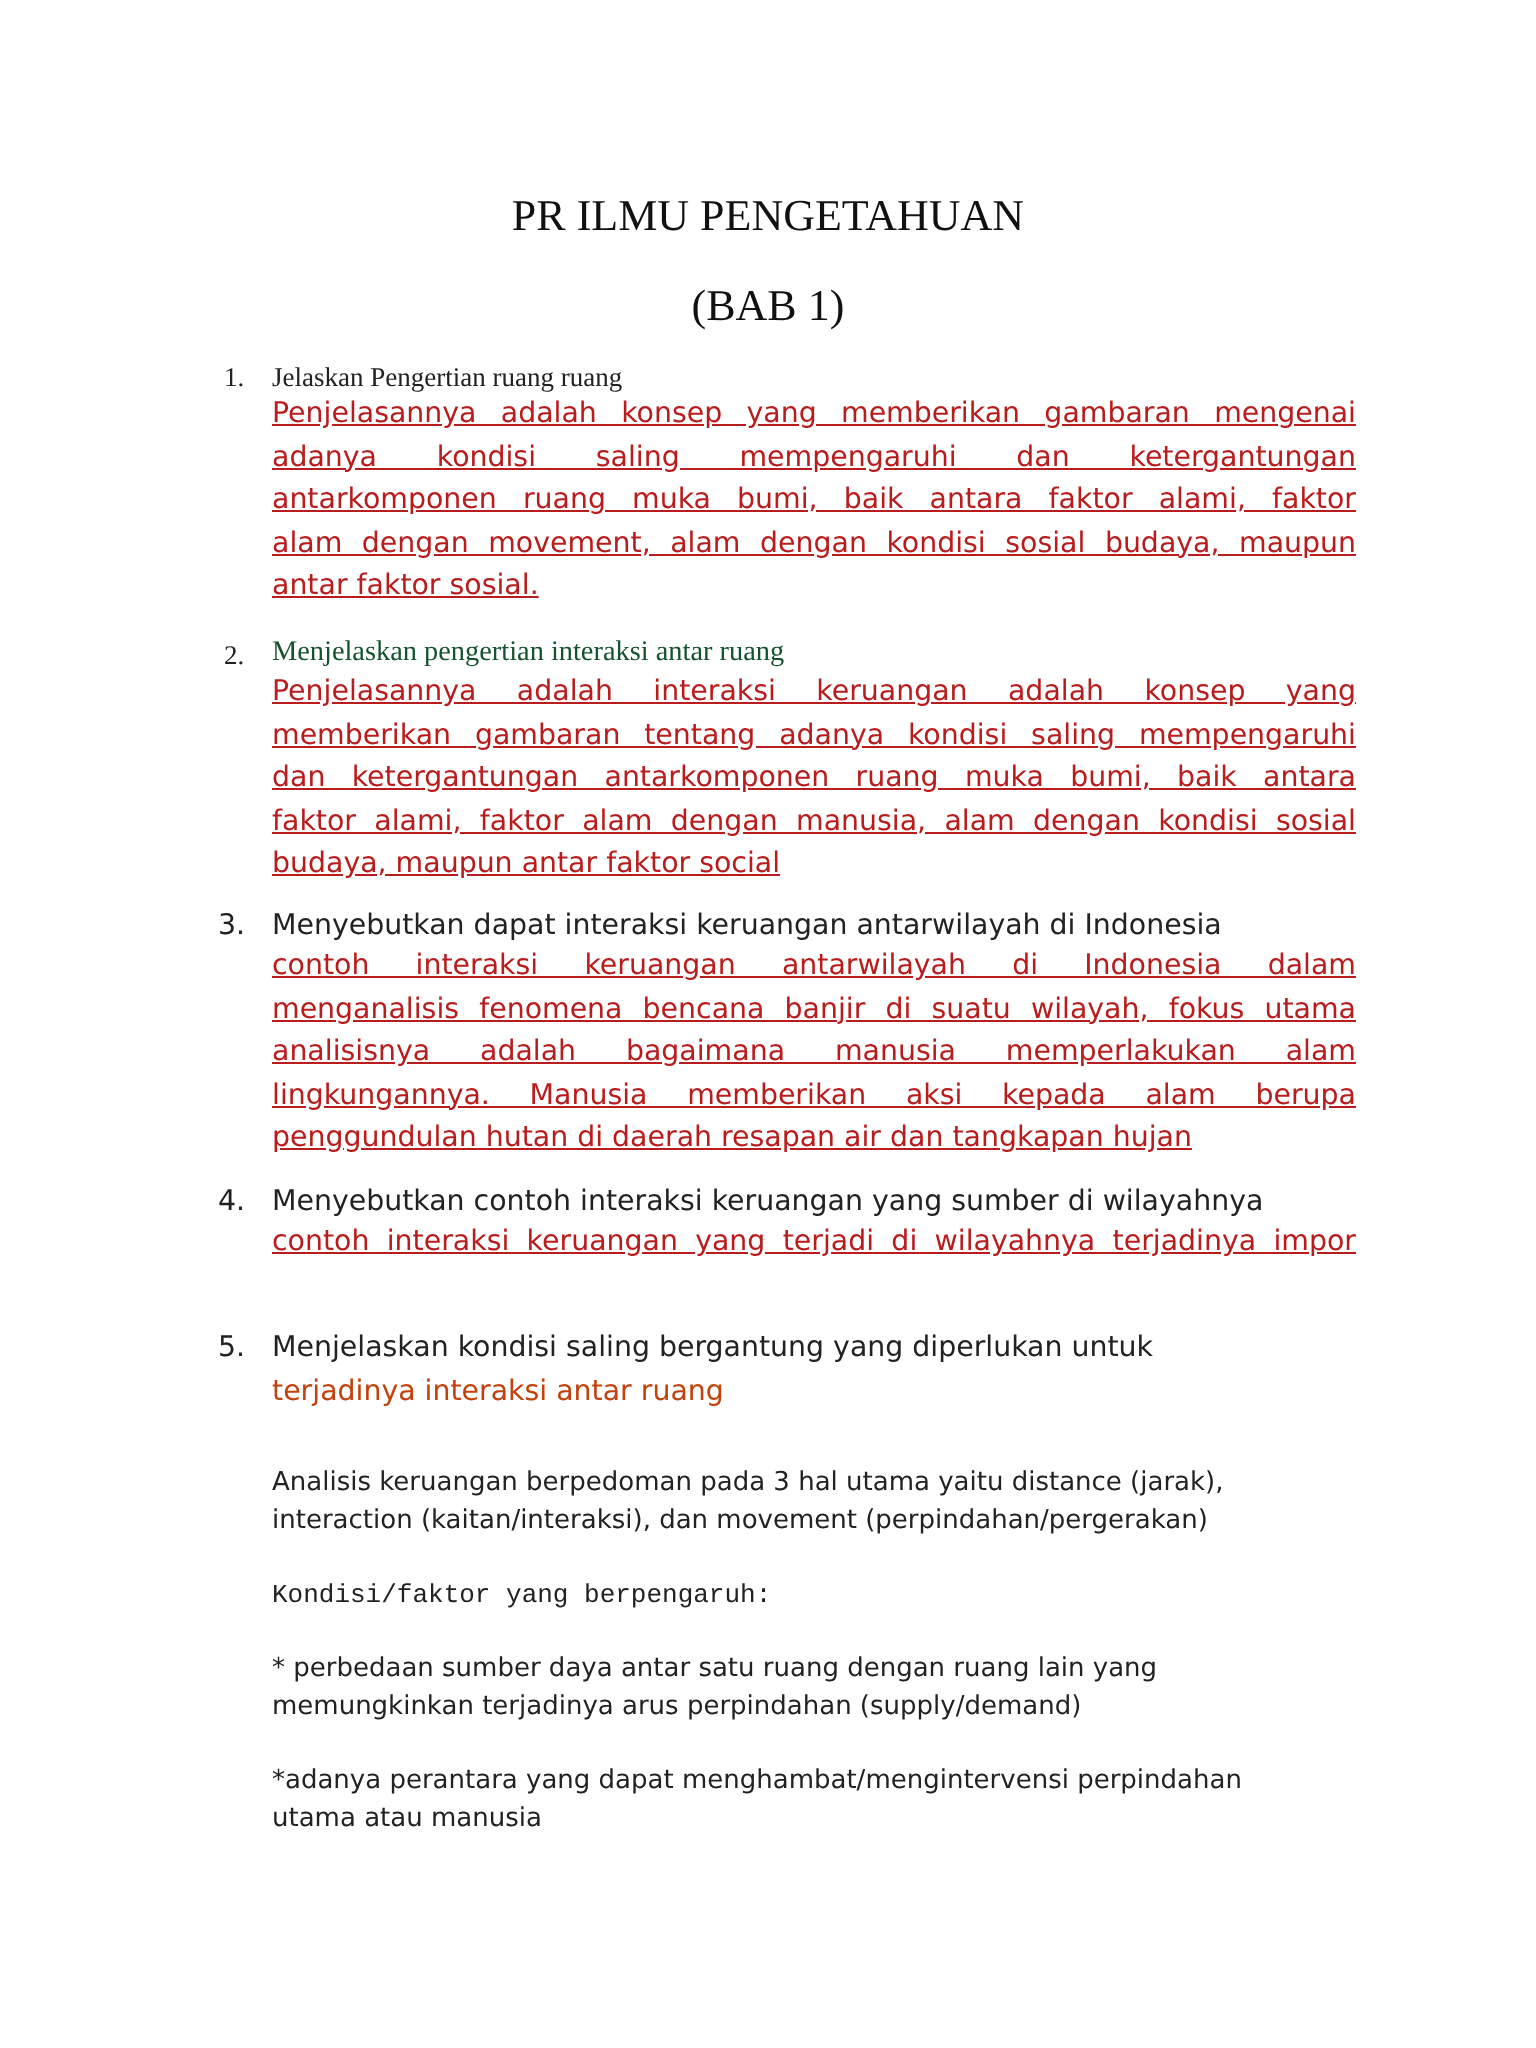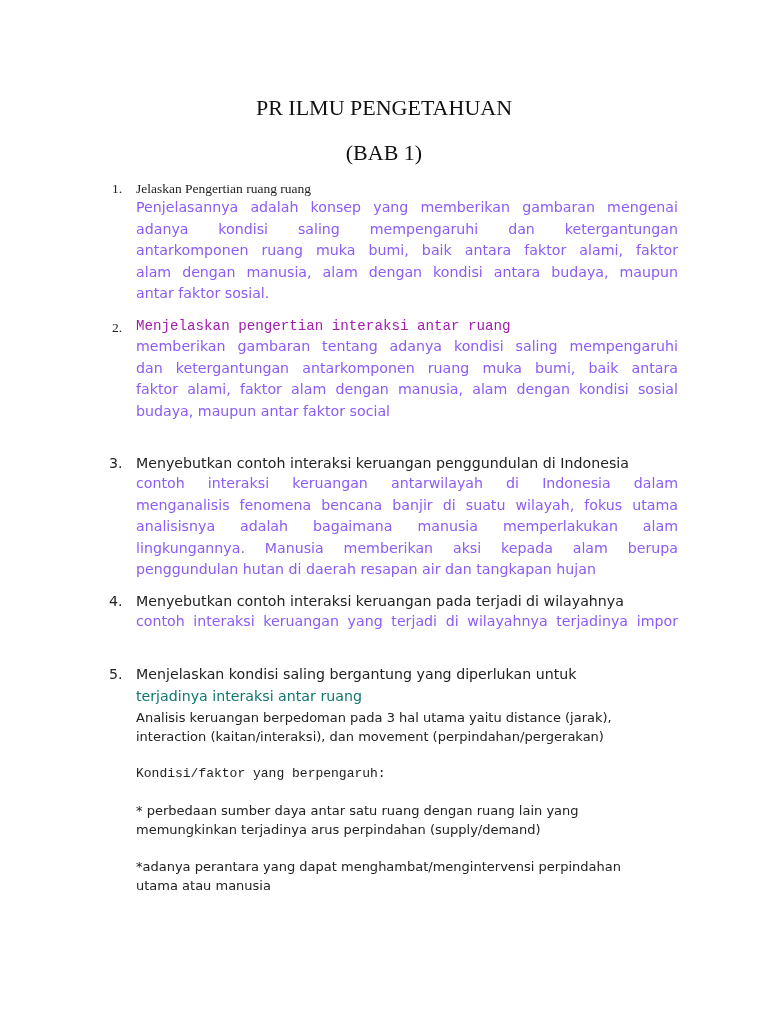--- a/index.html
+++ b/index.html
@@ -51,72 +51,74 @@
     }
 
     .body-text {
       position: absolute;
       left: 24px;
       width: 542px;
       font-family: "DejaVu Sans", sans-serif;
       font-size: 14.2px;
       line-height: 21.5px;
       text-align: justify;
-      color: #8b5cf6;
+      color: #b91c1c;
+      text-decoration: underline;
     }
     .body-text .ln {
       display: block;
       text-align: justify;
       text-align-last: justify;
       white-space: nowrap;
     }
     .body-text .ln.last {
       text-align-last: left;
     }
     .small-text {
       position: absolute;
       left: 24px;
       width: 560px;
       font-family: "DejaVu Sans", sans-serif;
       font-size: 13px;
       line-height: 19px;
       color: #222;
+      margin-top: 24px;
     }
     .small-text .ln { display: block; white-space: nowrap; }
 
     
     #item1 { top: 181px; }
     #item1 .num, #item1 .head { font-family: "Liberation Serif", serif; font-size: 13.5px; color:#222; }
     #item1 .body-text { top: 16px; }
 
     
     #item2 { top: 318px; }
     #item2 .num { font-family: "Liberation Serif", serif; font-size: 13.5px; top: 2px; color:#222; }
-    #item2 .head { font-family: Liberation Mono, monospace; font-size: 14.2px; color:#a21caf; }
+    #item2 .head { font-family: Liberation Serif, serif; font-size: 14.2px; color:#14532d; }
     #item2 .body-text { top: 18px; }
 
     
     #item3 { top: 455px; }
     #item3 .num, #item3 .head { font-family: "DejaVu Sans", sans-serif; font-size: 14.2px; color:#222; }
     #item3 .num { left: -3px; }
     #item3 .body-text { top: 18px; }
 
     
     #item4 { top: 593px; }
     #item4 .num, #item4 .head { font-family: "DejaVu Sans", sans-serif; font-size: 14.2px; color:#222; }
     #item4 .num { left: -3px; }
     #item4 .body-text { top: 18px; }
 
     
     #item5 { top: 666px; }
     #item5 .num, #item5 .head { font-family: "DejaVu Sans", sans-serif; font-size: 14.2px; color:#222; }
     #item5 .num { left: -3px; }
     #item5 .head2 {
       position: absolute; left: 24px; top: 22px;
-      font-family: "DejaVu Sans", sans-serif; font-size: 14.2px; color:#0f766e; white-space: nowrap;
+      font-family: "DejaVu Sans", sans-serif; font-size: 14.2px; color:#c2410c; white-space: nowrap;
     }
     #item5 .analysis { top: 42px; }
     #item5 .factor-label { top: 98px; font-family: Liberation Mono, monospace; }
     #item5 .factor-1 { top: 135px; }
     #item5 .factor-2 { top: 191px; }
   </style>
 </head>
 <body>
 
 <div class="page">
@@ -124,51 +126,52 @@
   <div class="title title-1">PR ILMU PENGETAHUAN</div>
   <div class="title title-2">(BAB 1)</div>
 
   <div class="item" id="item1">
     <span class="num">1.</span>
     <span class="head">Jelaskan Pengertian ruang ruang</span>
     <div class="body-text">
       <span class="ln">Penjelasannya adalah konsep yang memberikan gambaran mengenai</span>
       <span class="ln">adanya kondisi saling mempengaruhi dan ketergantungan</span>
       <span class="ln">antarkomponen ruang muka bumi, baik antara faktor alami, faktor</span>
-      <span class="ln">alam dengan manusia, alam dengan kondisi antara budaya, maupun</span>
+      <span class="ln">alam dengan movement, alam dengan kondisi sosial budaya, maupun</span>
       <span class="ln last">antar faktor sosial.</span>
     </div>
   </div>
 
   <div class="item" id="item2">
     <span class="num">2.</span>
     <span class="head">Menjelaskan pengertian interaksi antar ruang</span>
     <div class="body-text">
+      <span class="ln">Penjelasannya adalah interaksi keruangan adalah konsep yang</span>
       <span class="ln">memberikan gambaran tentang adanya kondisi saling mempengaruhi</span>
       <span class="ln">dan ketergantungan antarkomponen ruang muka bumi, baik antara</span>
       <span class="ln">faktor alami, faktor alam dengan manusia, alam dengan kondisi sosial</span>
       <span class="ln last">budaya, maupun antar faktor social</span>
     </div>
   </div>
 
   <div class="item" id="item3">
     <span class="num">3.</span>
-    <span class="head">Menyebutkan contoh interaksi keruangan penggundulan di Indonesia</span>
+    <span class="head">Menyebutkan dapat interaksi keruangan antarwilayah di Indonesia</span>
     <div class="body-text">
       <span class="ln">contoh interaksi keruangan antarwilayah di Indonesia dalam</span>
       <span class="ln">menganalisis fenomena bencana banjir di suatu wilayah, fokus utama</span>
       <span class="ln">analisisnya adalah bagaimana manusia memperlakukan alam</span>
       <span class="ln">lingkungannya. Manusia memberikan aksi kepada alam berupa</span>
       <span class="ln last">penggundulan hutan di daerah resapan air dan tangkapan hujan</span>
     </div>
   </div>
 
   <div class="item" id="item4">
     <span class="num">4.</span>
-    <span class="head">Menyebutkan contoh interaksi keruangan pada terjadi di wilayahnya</span>
+    <span class="head">Menyebutkan contoh interaksi keruangan yang sumber di wilayahnya</span>
     <div class="body-text">
       <span class="ln">contoh interaksi keruangan yang terjadi di wilayahnya terjadinya impor</span>
     </div>
   </div>
 
   <div class="item" id="item5">
     <span class="num">5.</span>
     <span class="head">Menjelaskan kondisi saling bergantung yang diperlukan untuk</span>
     <span class="head2">terjadinya interaksi antar ruang</span>
 

